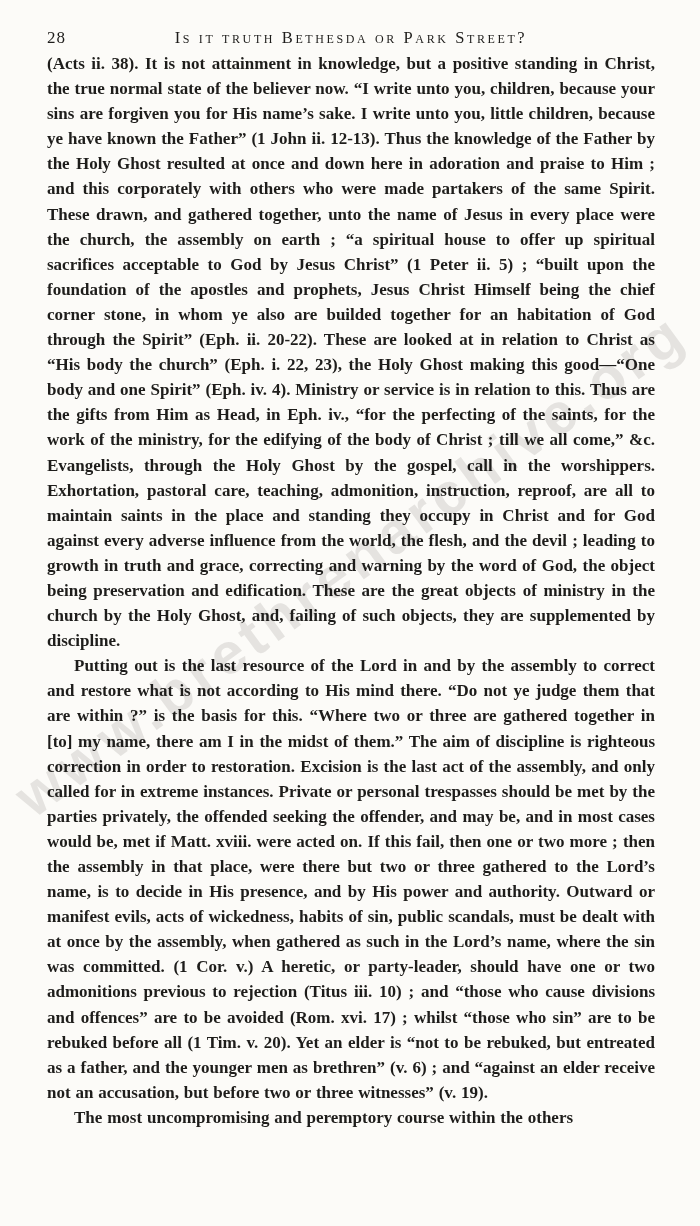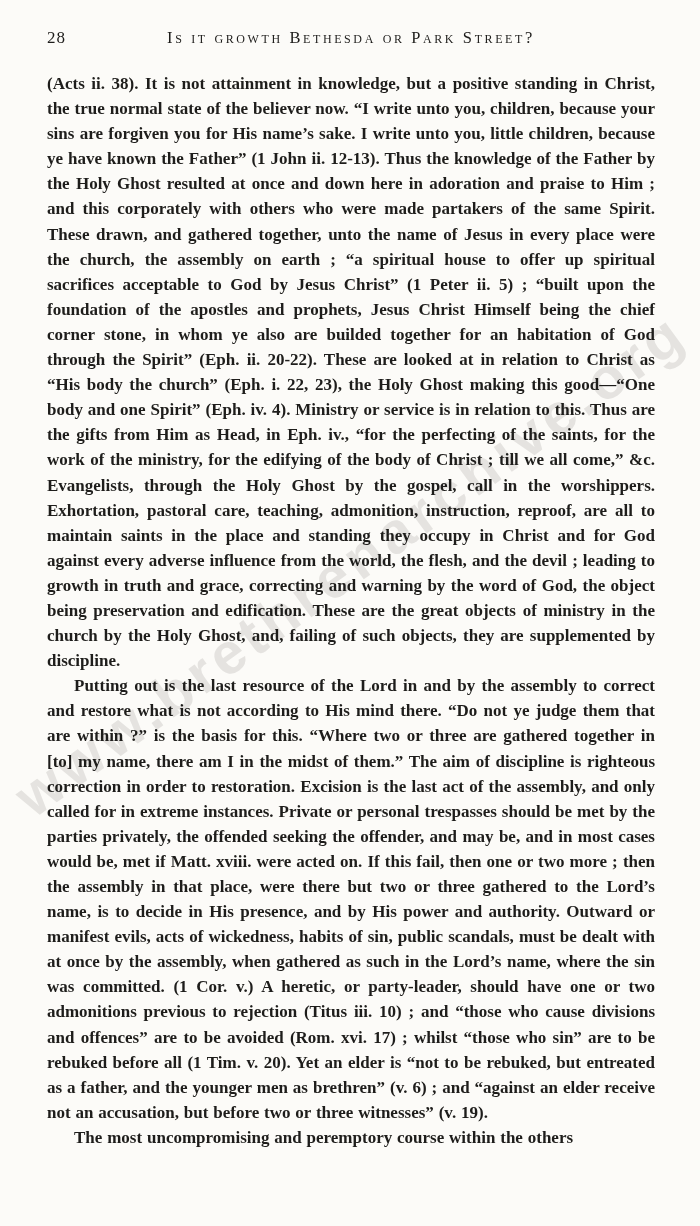--- a/index.html
+++ b/index.html
@@ -29,21 +29,21 @@
     font-weight: bold;
     letter-spacing: 5px;
     white-space: nowrap;
     color: rgba(175, 172, 168, 0.30);
     pointer-events: none;
     user-select: none;
   }
   .header {
     position: relative;
     height: 22px;
-    margin-bottom: 21px;
+    margin-bottom: 1px;
   }
   .page-number {
     position: absolute;
     left: 0;
     top: 0;
     font-size: 17px;
     letter-spacing: 1px;
   }
   .running-title {
     position: absolute;
@@ -73,21 +73,21 @@
 </style>
 </head>
 <body>
 
 <div class="page">
 
   <div class="watermark">www.brethrenarchive.org</div>
 
   <header class="header">
     <span class="page-number">28</span>
-    <span class="running-title">Is it growth Bethesda or Park Street?</span>
+    <span class="running-title">Is it truth Bethesda or Park Street?</span>
   </header>
 
   <main class="body-text">
     <p>(Acts ii. 38).  It is not attainment in knowledge, but a positive standing in Christ, the true normal state of the believer now.  “I write unto you, children, because your sins are forgiven you for His name’s sake.  I write unto you, little children, because ye have known the Father” (1 John ii. 12-13).  Thus the knowledge of the Father by the Holy Ghost resulted at once and down here in adoration and praise to Him ; and this corporately with others who were made partakers of the same Spirit.  These drawn, and gathered together, unto the name of Jesus in every place were the church, the assembly on earth ; “a spiritual house to offer up spiritual sacrifices acceptable to God by Jesus Christ” (1 Peter ii. 5) ; “built upon the foundation of the apostles and prophets, Jesus Christ Himself being the chief corner stone, in whom ye also are builded together for an habitation of God through the Spirit” (Eph. ii. 20-22).  These are looked at in relation to Christ as “His body the church” (Eph. i. 22, 23), the Holy Ghost making this good—“One body and one Spirit” (Eph. iv. 4).  Ministry or service is in relation to this.  Thus are the gifts from Him as Head, in Eph. iv., “for the perfecting of the saints, for the work of the ministry, for the edifying of the body of Christ ; till we all come,” &amp;c.  Evangelists, through the Holy Ghost by the gospel, call in the worshippers.  Exhortation, pastoral care, teaching, admonition, instruction, reproof, are all to maintain saints in the place and standing they occupy in Christ and for God against every adverse influence from the world, the flesh, and the devil ; leading to growth in truth and grace, correcting and warning by the word of God, the object being preservation and edification.  These are the great objects of ministry in the church by the Holy Ghost, and, failing of such objects, they are supplemented by discipline.</p>
     <p class="indent">Putting out is the last resource of the Lord in and by the assembly to correct and restore what is not according to His mind there.  “Do not ye judge them that are within ?” is the basis for this.  “Where two or three are gathered together in [to] my name, there am I in the midst of them.”  The aim of discipline is righteous correction in order to restoration.  Excision is the last act of the assembly, and only called for in extreme instances.  Private or personal trespasses should be met by the parties privately, the offended seeking the offender, and may be, and in most cases would be, met if Matt. xviii. were acted on.  If this fail, then one or two more ; then the assembly in that place, were there but two or three gathered to the Lord’s name, is to decide in His presence, and by His power and authority.  Outward or manifest evils, acts of wickedness, habits of sin, public scandals, must be dealt with at once by the assembly, when gathered as such in the Lord’s name, where the sin was committed.  (1 Cor. v.)  A heretic, or party-leader, should have one or two admonitions previous to rejection (Titus iii. 10) ; and “those who cause divisions and offences” are to be avoided (Rom. xvi. 17) ; whilst “those who sin” are to be rebuked before all (1 Tim. v. 20).  Yet an elder is “not to be rebuked, but entreated as a father, and the younger men as brethren” (v. 6) ; and “against an elder receive not an accusation, but before two or three witnesses” (v. 19).</p>
     <p class="indent">The most uncompromising and peremptory course within the others</p>
   </main>
 
 </div>
 

